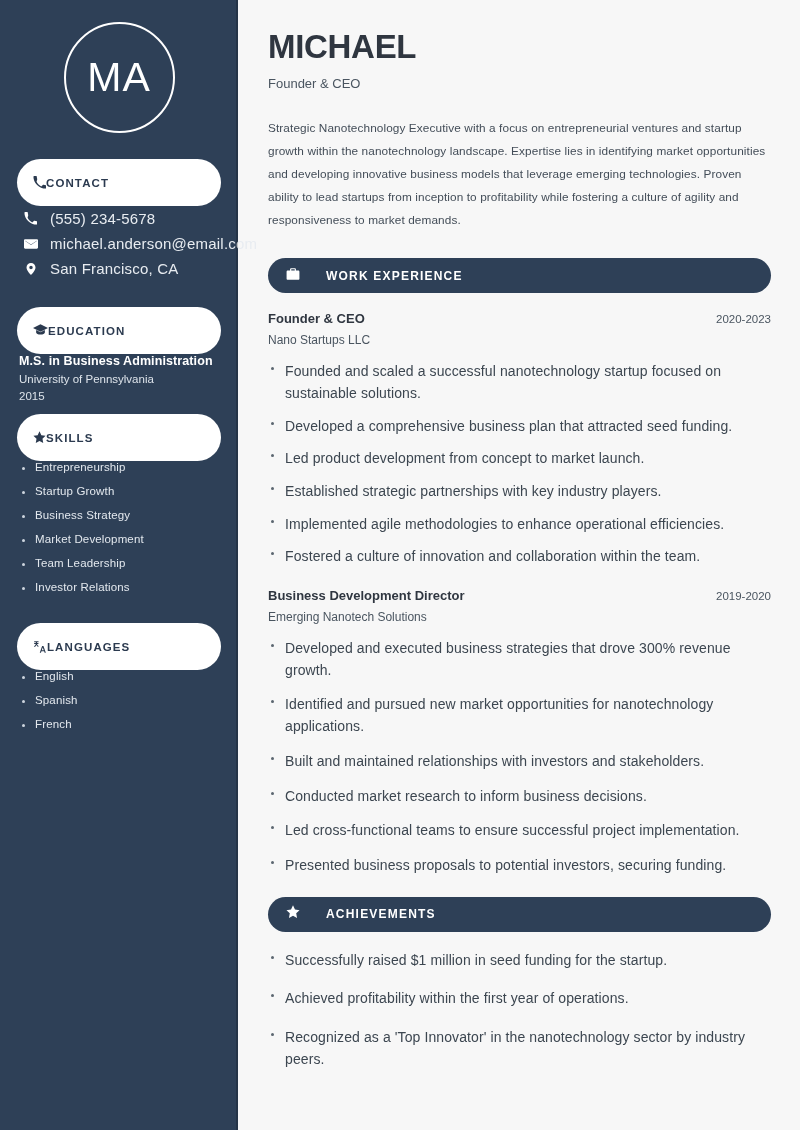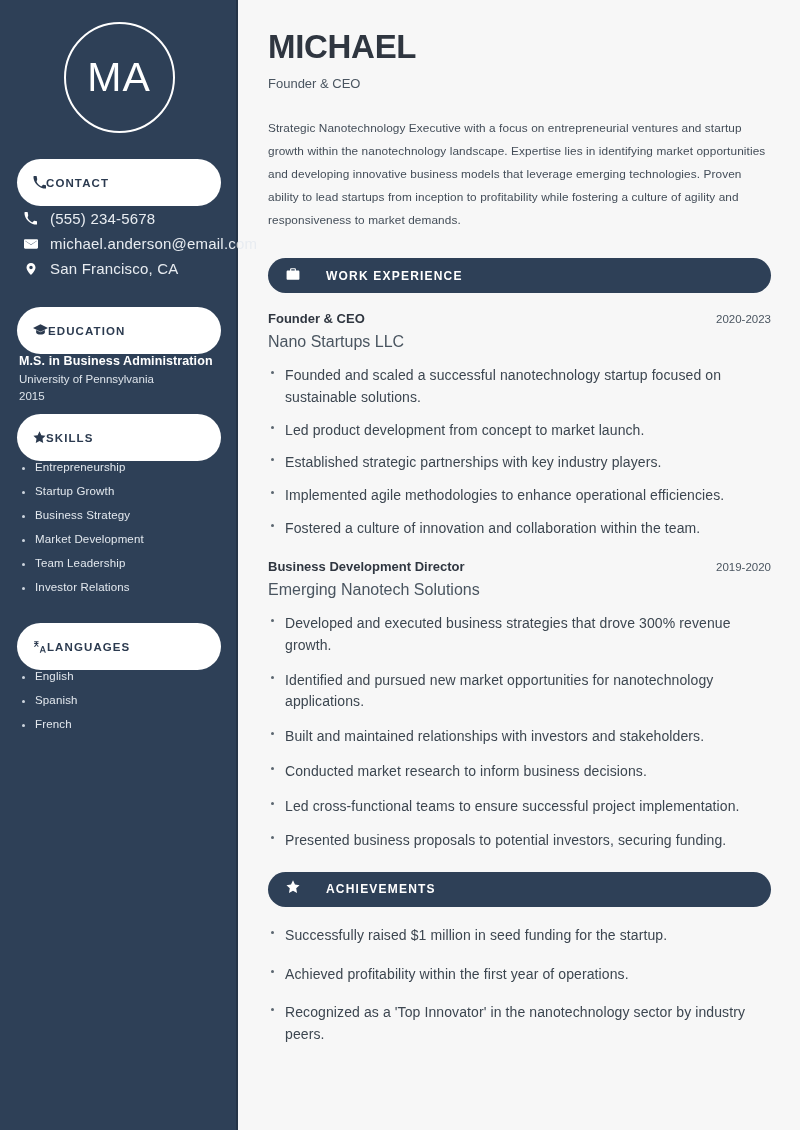--- a/index.html
+++ b/index.html
@@ -88,21 +88,21 @@
     padding:0 18px; margin-bottom:18px;
   }
   .banner .banner-label {
     font-size:12px; font-weight:700; letter-spacing:1.2px; text-transform:uppercase;
   }
 
   .job { margin-bottom:20px; }
   .job-head { display:flex; justify-content:space-between; align-items:baseline; }
   .job-title { font-size:13px; font-weight:700; color:#2f3640; }
   .job-dates { font-size:11.5px; color:#4a5560; white-space:nowrap; }
-  .job-org { font-size:16px; color:#4a5560; margin-top:7px; margin-bottom:14px; }
+  .job-org { font-size:12px; color:#4a5560; margin-top:7px; margin-bottom:14px; }
 
   .bullets { list-style:none; padding:0; }
   .bullets li {
     font-size:14px; line-height:1.55; color:#3c4650;
     position:relative; padding-left:17px; margin-bottom:11px; letter-spacing:.1px;
   }
   .bullets li::before{
     content:""; position:absolute; left:3px; top:6px;
     width:3px; height:3px; border-radius:50%; background:#5b6670;
   }
@@ -225,20 +225,21 @@
     </div>
 
     <div class="job">
       <div class="job-head">
         <span class="job-title">Founder &amp; CEO</span>
         <span class="job-dates">2020-2023</span>
       </div>
       <div class="job-org">Nano Startups LLC</div>
       <ul class="bullets">
         <li>Founded and scaled a successful nanotechnology startup focused on sustainable solutions.</li>
+        <li>Developed a comprehensive business plan that attracted seed funding.</li>
         <li>Led product development from concept to market launch.</li>
         <li>Established strategic partnerships with key industry players.</li>
         <li>Implemented agile methodologies to enhance operational efficiencies.</li>
         <li>Fostered a culture of innovation and collaboration within the team.</li>
       </ul>
     </div>
 
     <div class="job">
       <div class="job-head">
         <span class="job-title">Business Development Director</span>

